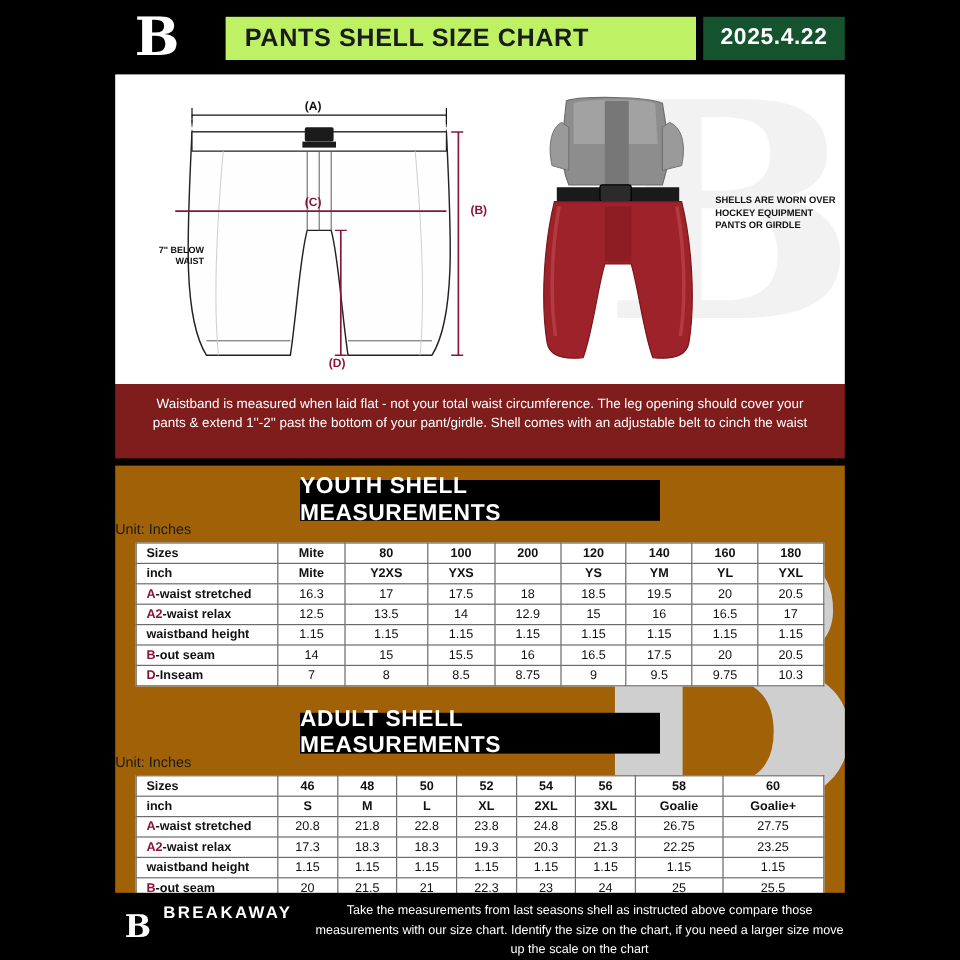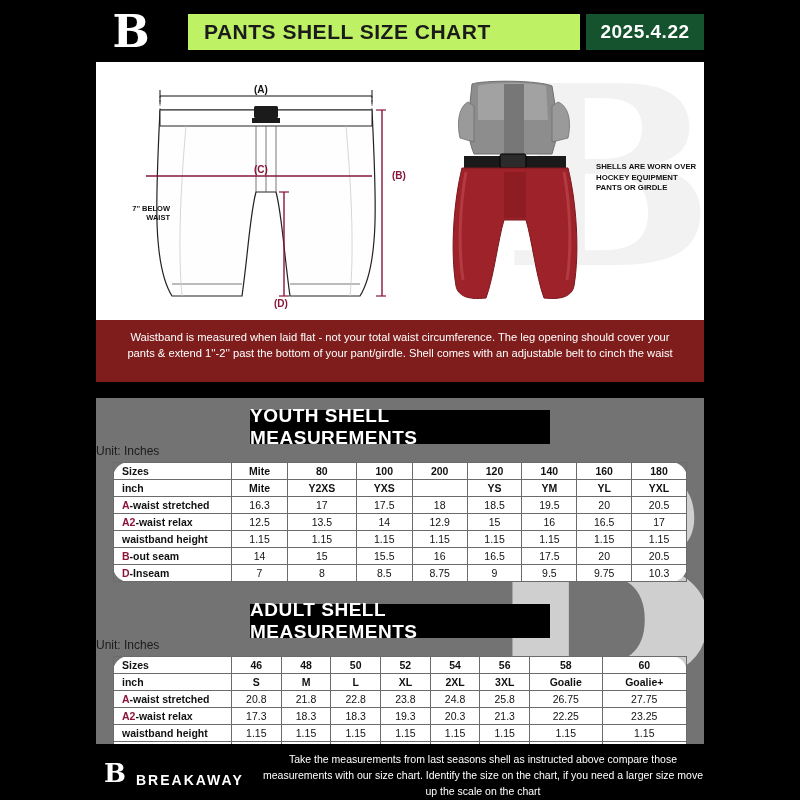--- a/index.html
+++ b/index.html
@@ -67,40 +67,40 @@
   
   .band {
     position:absolute; left:96px; top:320px; width:608px; height:62px;
     background:#7f1d1d; color:#fff;
     font-size:11.2px; line-height:1.45; text-align:center;
     padding:9px 22px 0 22px;
   }
 
   
   .body-area {
-    position:absolute; left:96px; top:398px; width:608px; height:362px;
-    background:#737373; overflow:hidden;
+    position:absolute; left:96px; top:388px; width:608px; height:362px;
+    background:#a16207; overflow:hidden;
   }
   .body-ghost {
     position:absolute; right:-20px; top:30px;
     font-family:"DejaVu Serif", serif; font-size:300px; color:#cfcfcf;
     font-weight:bold; line-height:1; user-select:none;
   }
   .sec-title {
     position:relative; margin:0 auto; width:300px; height:34px;
     background:#000; color:#fff; display:flex; align-items:center;
     justify-content:center; font-size:19px; font-weight:bold; letter-spacing:.5px;
   }
   .unit {
     position:relative; text-align:left; font-size:12px; color:#1b1b1b;
     margin-top:0; margin-bottom:4px;
   }
   table.sz {
     position:relative; width:574px; margin:0 auto; border-collapse:collapse;
-    background:#fff; font-size:10.5px;border-radius:16px;
+    background:#fff; font-size:10.5px;
   }
   table.sz td {
     border:1px solid #6b6b6b; height:17px; text-align:center; color:#111;
     padding:0 2px;
   }
   table.sz td.rowhead {
     text-align:left; padding-left:8px; font-weight:bold; width:118px;
   }
   table.sz tr.hdr td { font-weight:bold; }
   .letter { color:#8a1538; }
@@ -108,21 +108,21 @@
   .sec2 { margin-top:10px; }
 
   
   .footer { position:absolute; left:0; top:744px; width:800px; height:56px; background:#000; }
   .footer-logo {
     position:absolute; left:104px; top:14px; color:#fff;
     font-family:"DejaVu Serif", serif; font-weight:bold; font-size:26px;
     letter-spacing:-1px;
   }
   .footer-brand {
-    position:absolute; left:136px; top:28px; color:#fff;
+    position:absolute; left:136px; top:8px; color:#fff;
     font-size:14px; font-weight:bold; letter-spacing:2px;
   }
   .footer-text {
     position:absolute; left:262px; top:8px; width:442px;
     color:#fff; font-size:10.5px; line-height:1.5; text-align:center;
   }
 </style>
 </head>
 <body>
 

